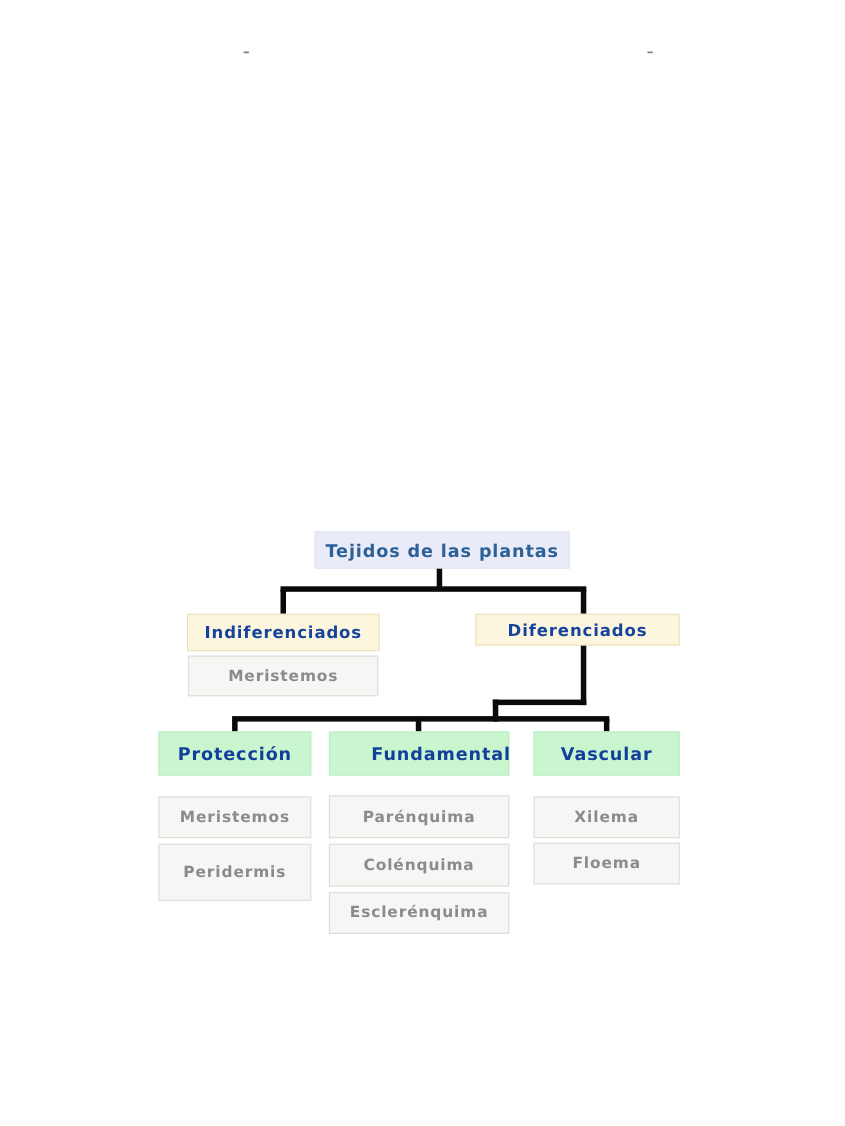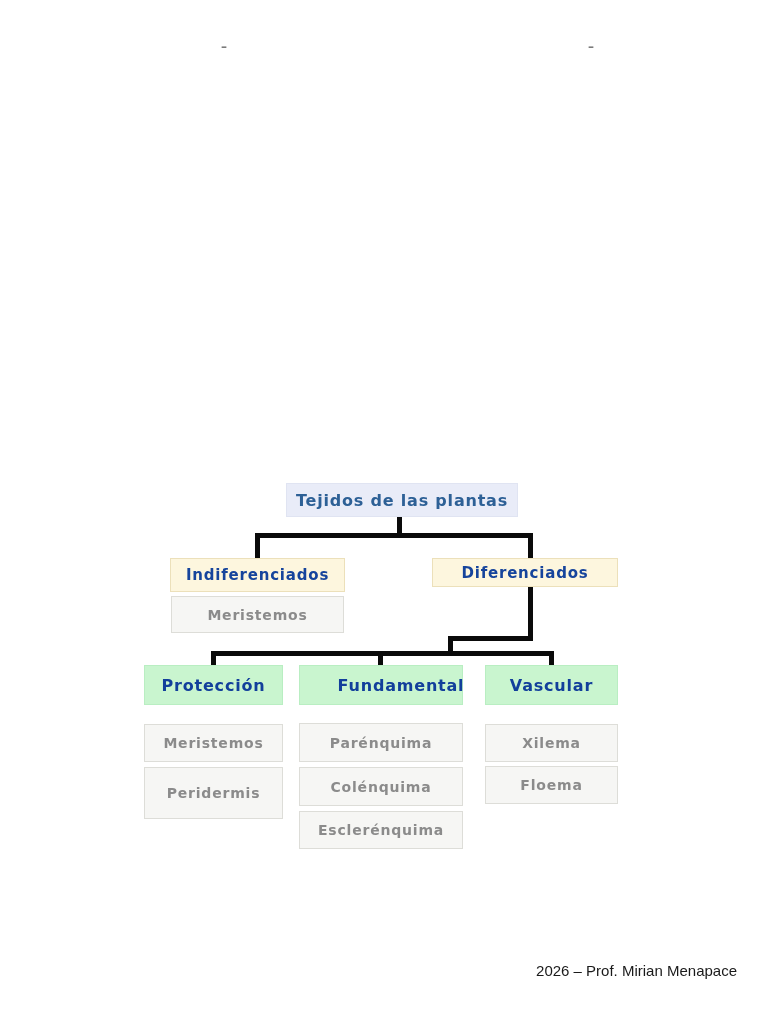--- a/index.html
+++ b/index.html
@@ -109,15 +109,14 @@
 
     <div class="node node-leaf" style="left:299px; top:723px; width:164px; height:39px;">Parénquima</div>
     <div class="node node-leaf" style="left:299px; top:767px; width:164px; height:39px;">Colénquima</div>
     <div class="node node-leaf" style="left:299px; top:811px; width:164px; height:38px;">Esclerénquima</div>
 
     <div class="node node-leaf" style="left:485px; top:724px; width:133px; height:38px;">Xilema</div>
     <div class="node node-leaf" style="left:485px; top:766px; width:133px; height:38px;">Floema</div>
 
   </div>
 
-  <div class="footer-credit">2026 – Prof. Mirian Menapace</div>
 
 </div>
 
 </body></html>

